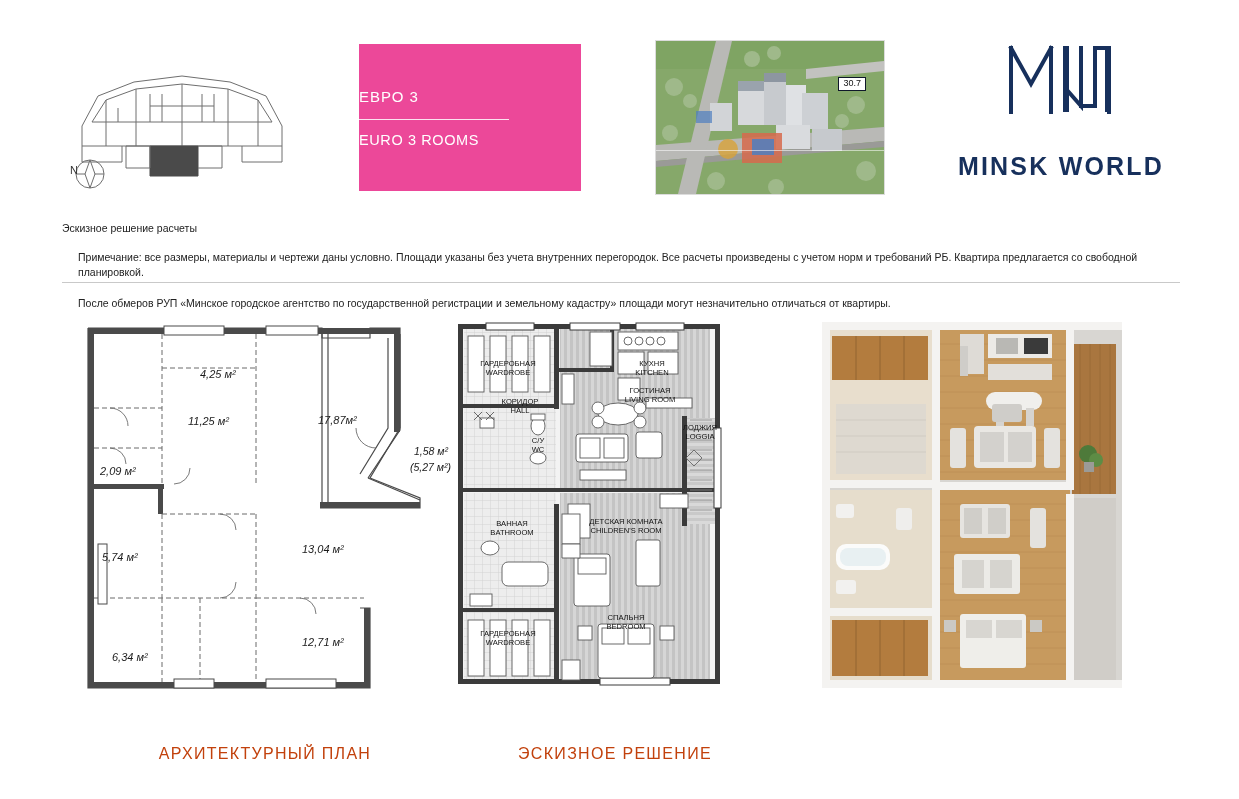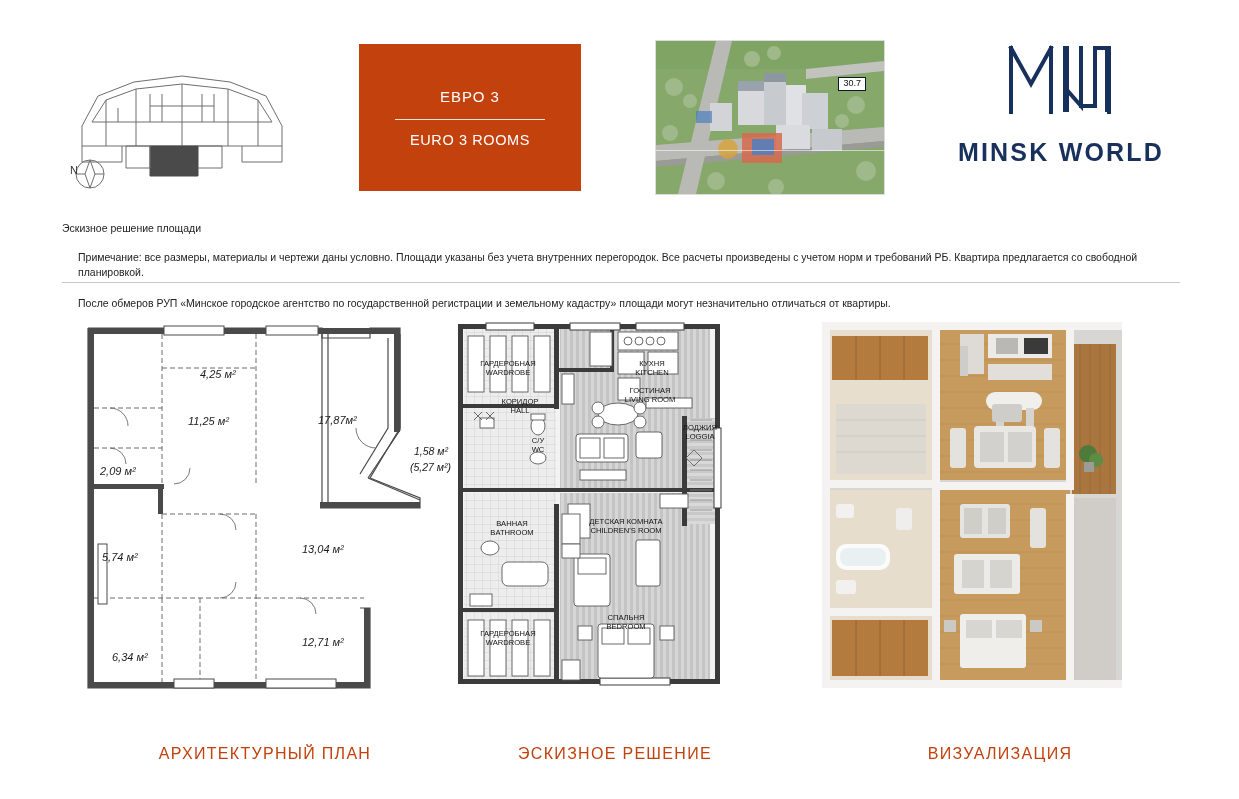--- a/index.html
+++ b/index.html
@@ -39,25 +39,24 @@
     position: absolute;
     left: 8px; top: 130px;
     font-size: 11px;
     color: #333;
   }
 
   .title-box {
     position: absolute;
     left: 359px; top: 44px;
     width: 222px; height: 147px;
-    background: #c2410c;
+    background: #ec4899;
     color: #fff;
     display: flex;
     flex-direction: column;
-    align-items: center;
     justify-content: center;
   }
   .title-box .t1 {
     font-size: 15px;
     letter-spacing: 1px;
     margin-bottom: 10px;
   }
   .title-box .rule {
     width: 150px;
     height: 1px;
@@ -96,21 +95,21 @@
     width: 240px;
     text-align: center;
   }
   .brand .mark {
     height: 80px;
     display: flex;
     align-items: center;
     justify-content: center;
   }
   .brand .brand-name {
-    margin-top: 18px;
+    margin-top: 32px;
     font-size: 25px;
     letter-spacing: 2.2px;
     color: #17305c;
     font-weight: 700;
   }
 
   
   .note {
     position: absolute;
     left: 62px; top: 222px;
@@ -259,21 +258,21 @@
             <rect x="62" y="6" width="6" height="66"></rect>
             <rect x="104" y="6" width="6" height="66"></rect>
           </g>
         </svg>
       </div>
       <div class="brand-name">MINSK WORLD</div>
     </div>
   </div>
 
   <div class="note">
-    <div class="note-title">Эскизное решение площади</div>
+    <div class="note-title">Эскизное решение расчеты</div>
     <p>Примечание: все размеры, материалы и чертежи даны условно. Площади указаны без учета внутренних перегородок. Все расчеты произведены с учетом норм и требований РБ. Квартира предлагается со свободной планировкой.</p>
     <p>После обмеров РУП «Минское городское агентство по государственной регистрации и земельному кадастру» площади могут незначительно отличаться от квартиры.</p>
   </div>
   <div class="divider"></div>
 
   <div class="panels">
 
     <div class="panel panel-arch">
       <svg width="390" height="400" viewBox="0 0 390 400">
         <g stroke="#4a4a4a" fill="none" stroke-width="1.2">
@@ -616,15 +615,14 @@
         <g stroke="#cdc8bf" stroke-width="0.8">
           <path d="M36 112 L126 112 M36 128 L126 128 M36 144 L126 144"></path>
         </g>
       </svg>
       
     </div>
   </div>
 
   <div class="caption cap-arch">АРХИТЕКТУРНЫЙ ПЛАН</div>
   <div class="caption cap-sketch">ЭСКИЗНОЕ РЕШЕНИЕ</div>
-  <div class="caption cap-vis">ВИЗУАЛИЗАЦИЯ</div>
 
 </div>
 
 </body></html>

